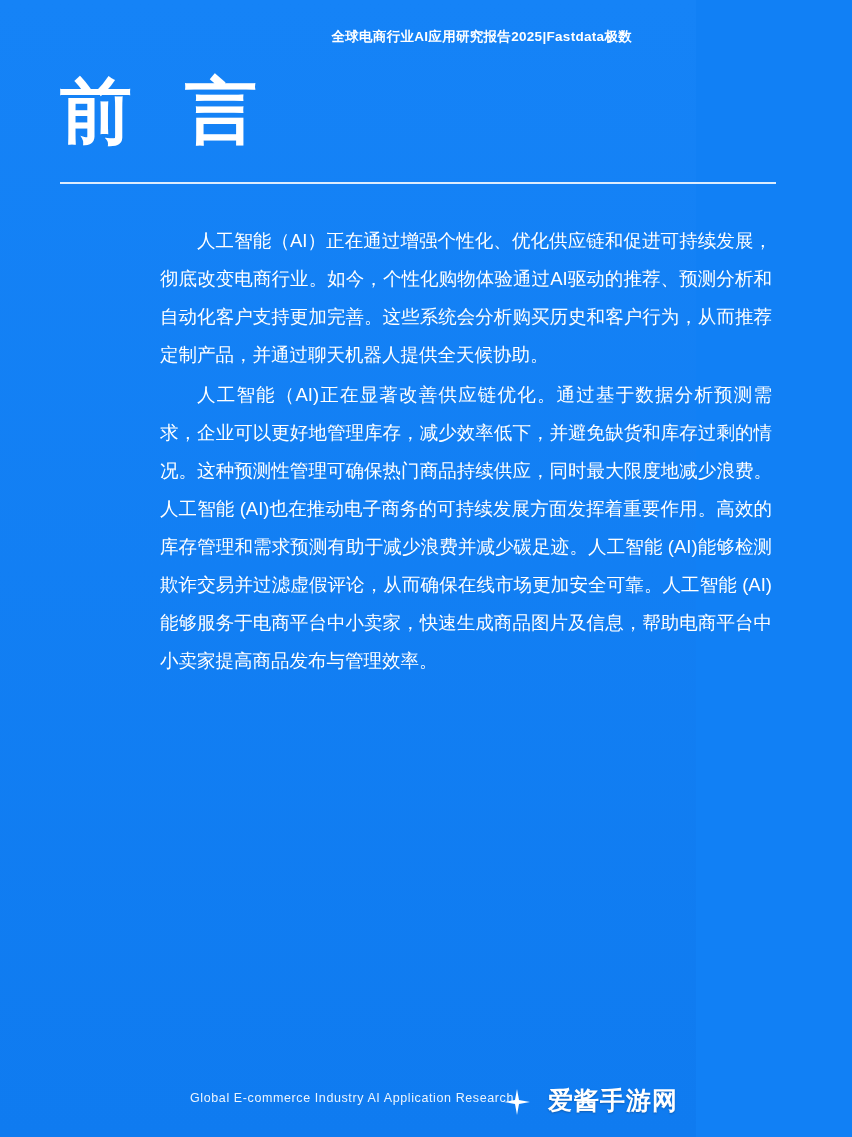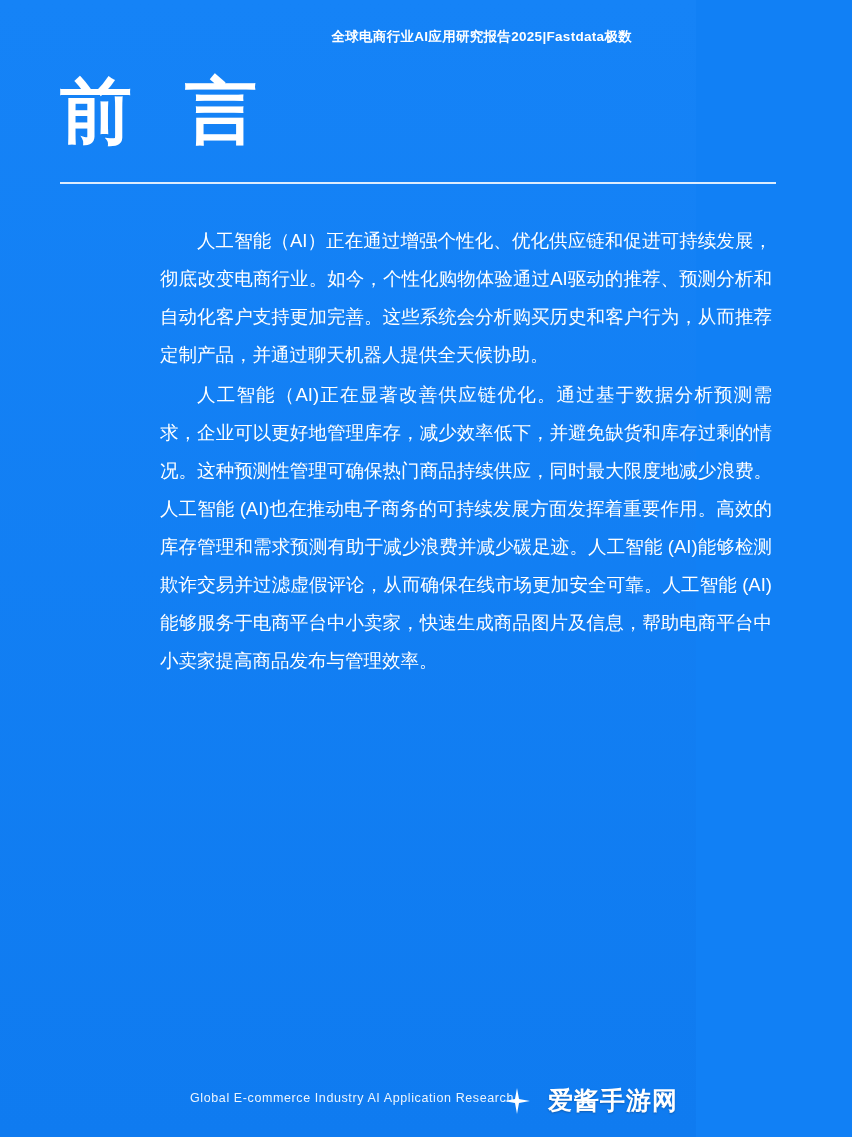--- a/index.html
+++ b/index.html
@@ -75,21 +75,21 @@
     font-size: 12.5px;
     letter-spacing: 0.6px;
     color: rgba(255,255,255,0.92);
     padding-left: 8px;
   }
   .watermark {
     position: absolute;
     right: 8px;
     bottom: 14px;
     display: flex;
-    align-items: center;
+    align-items: flex-end;
     gap: 16px;
     background: rgba(255,255,255,0.0);
     padding: 6px 10px;
   }
   .wm-icon {
     width: 30px;
     height: 30px;
     position: relative;
     flex: none;
   }

